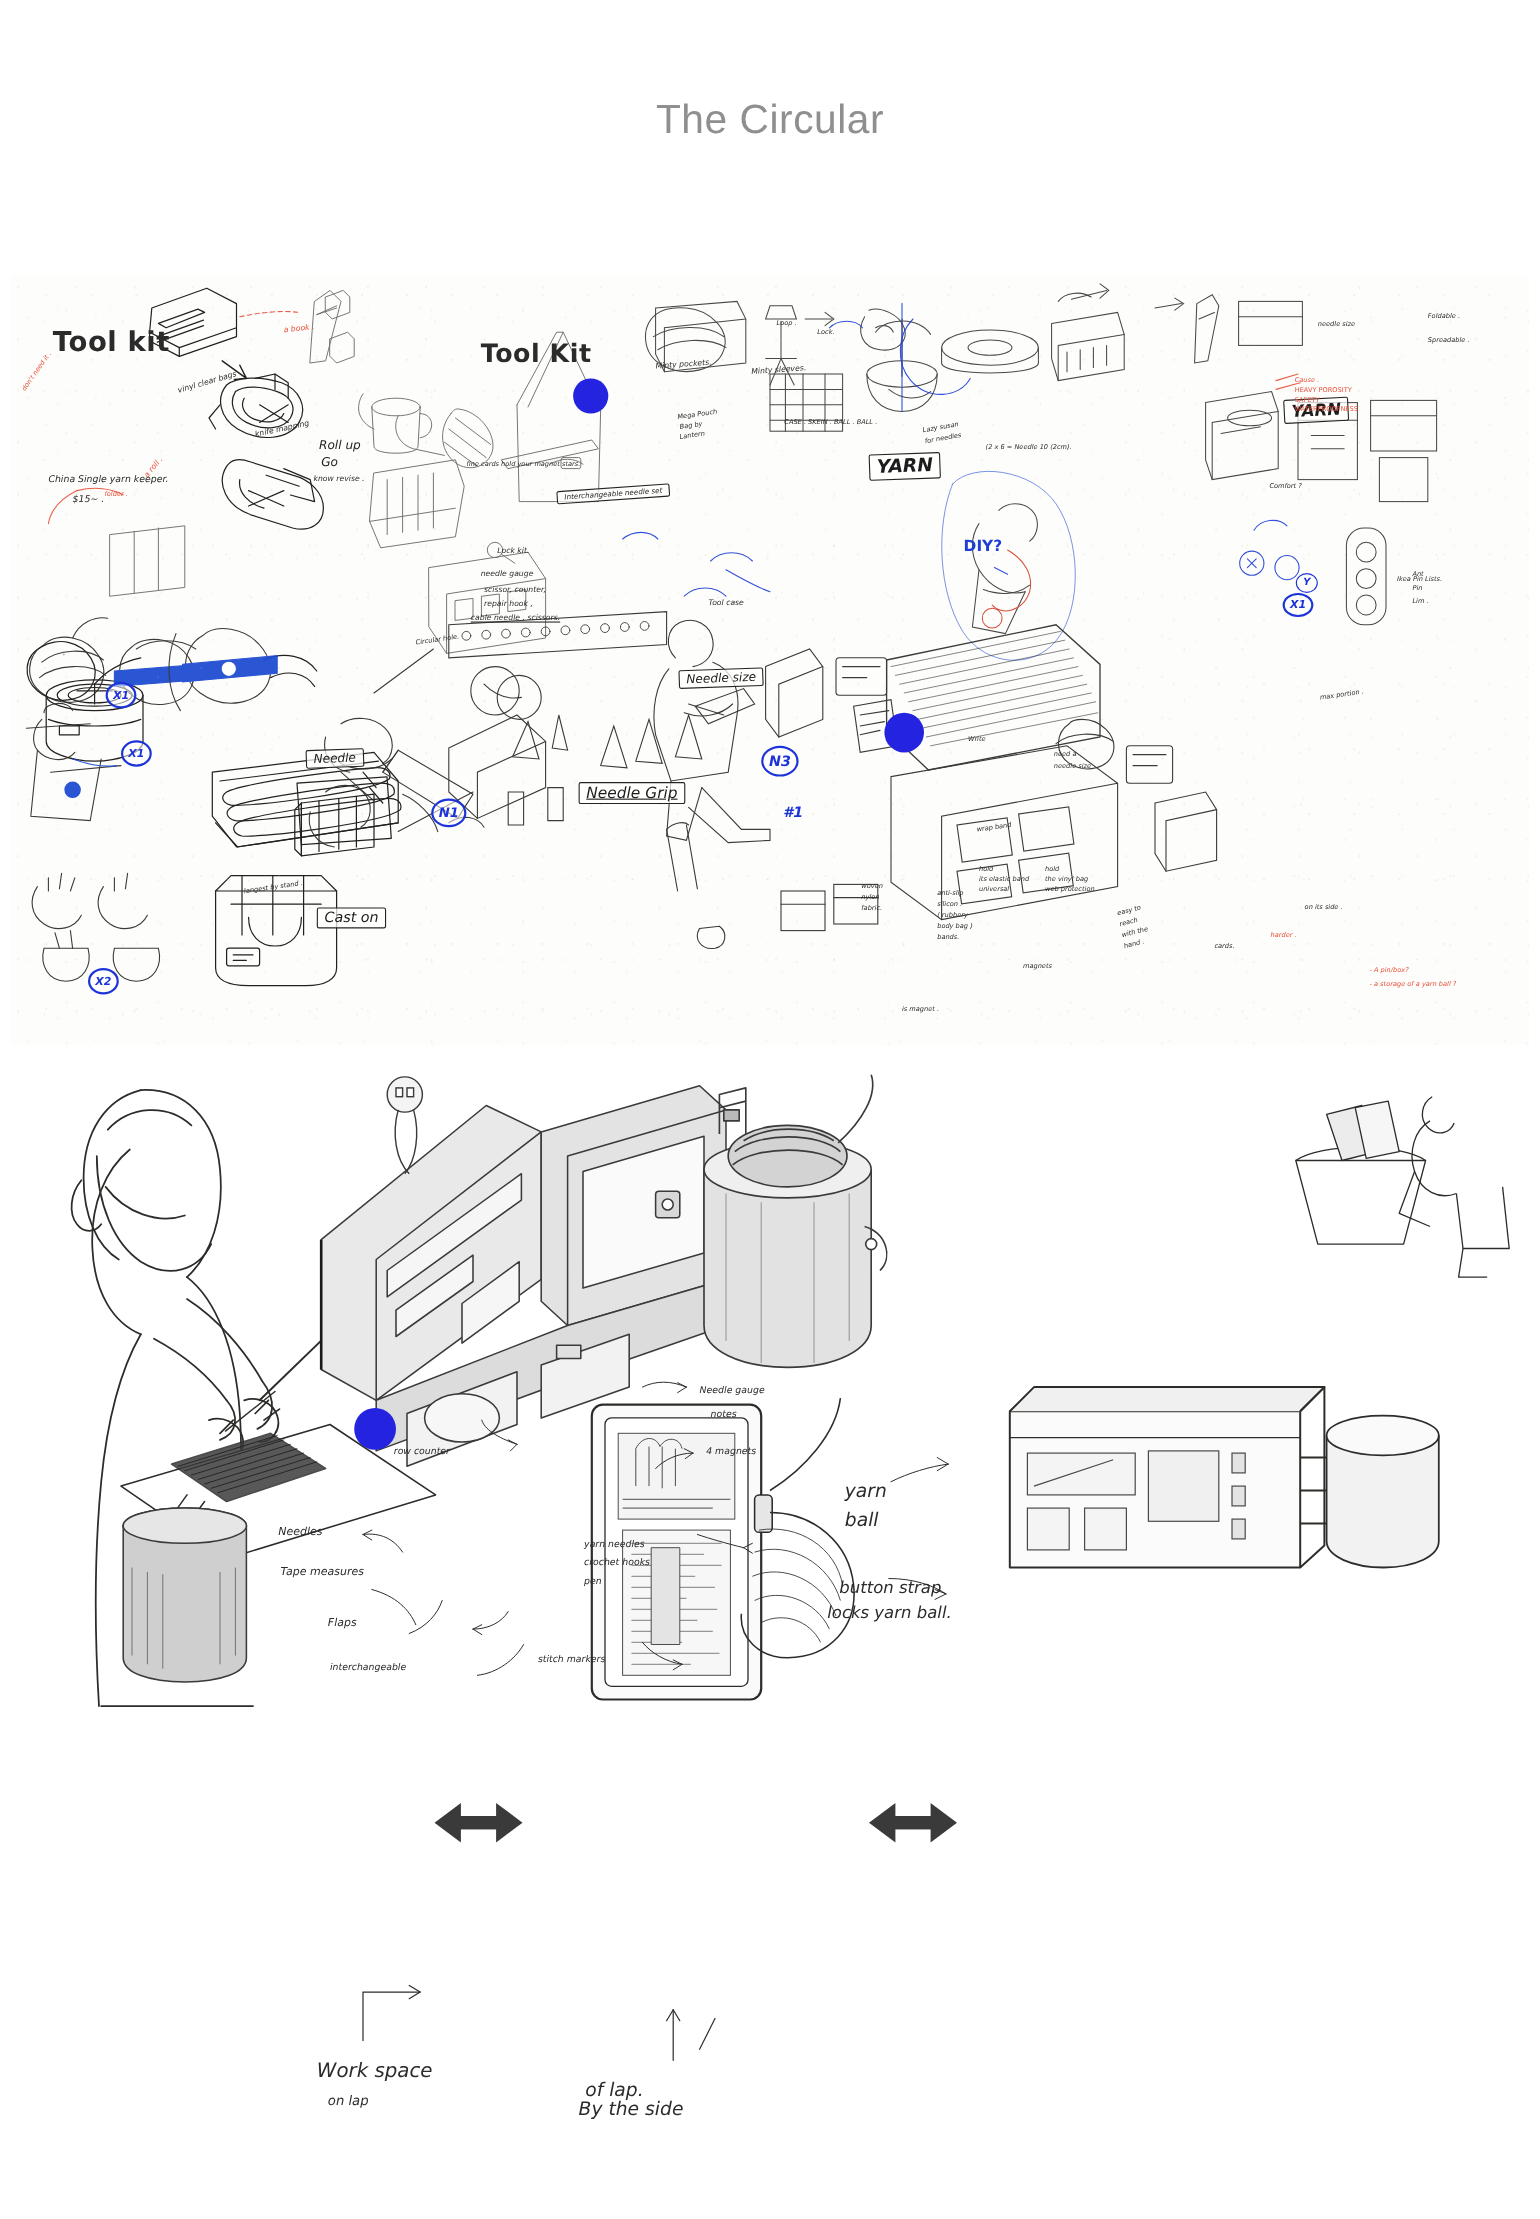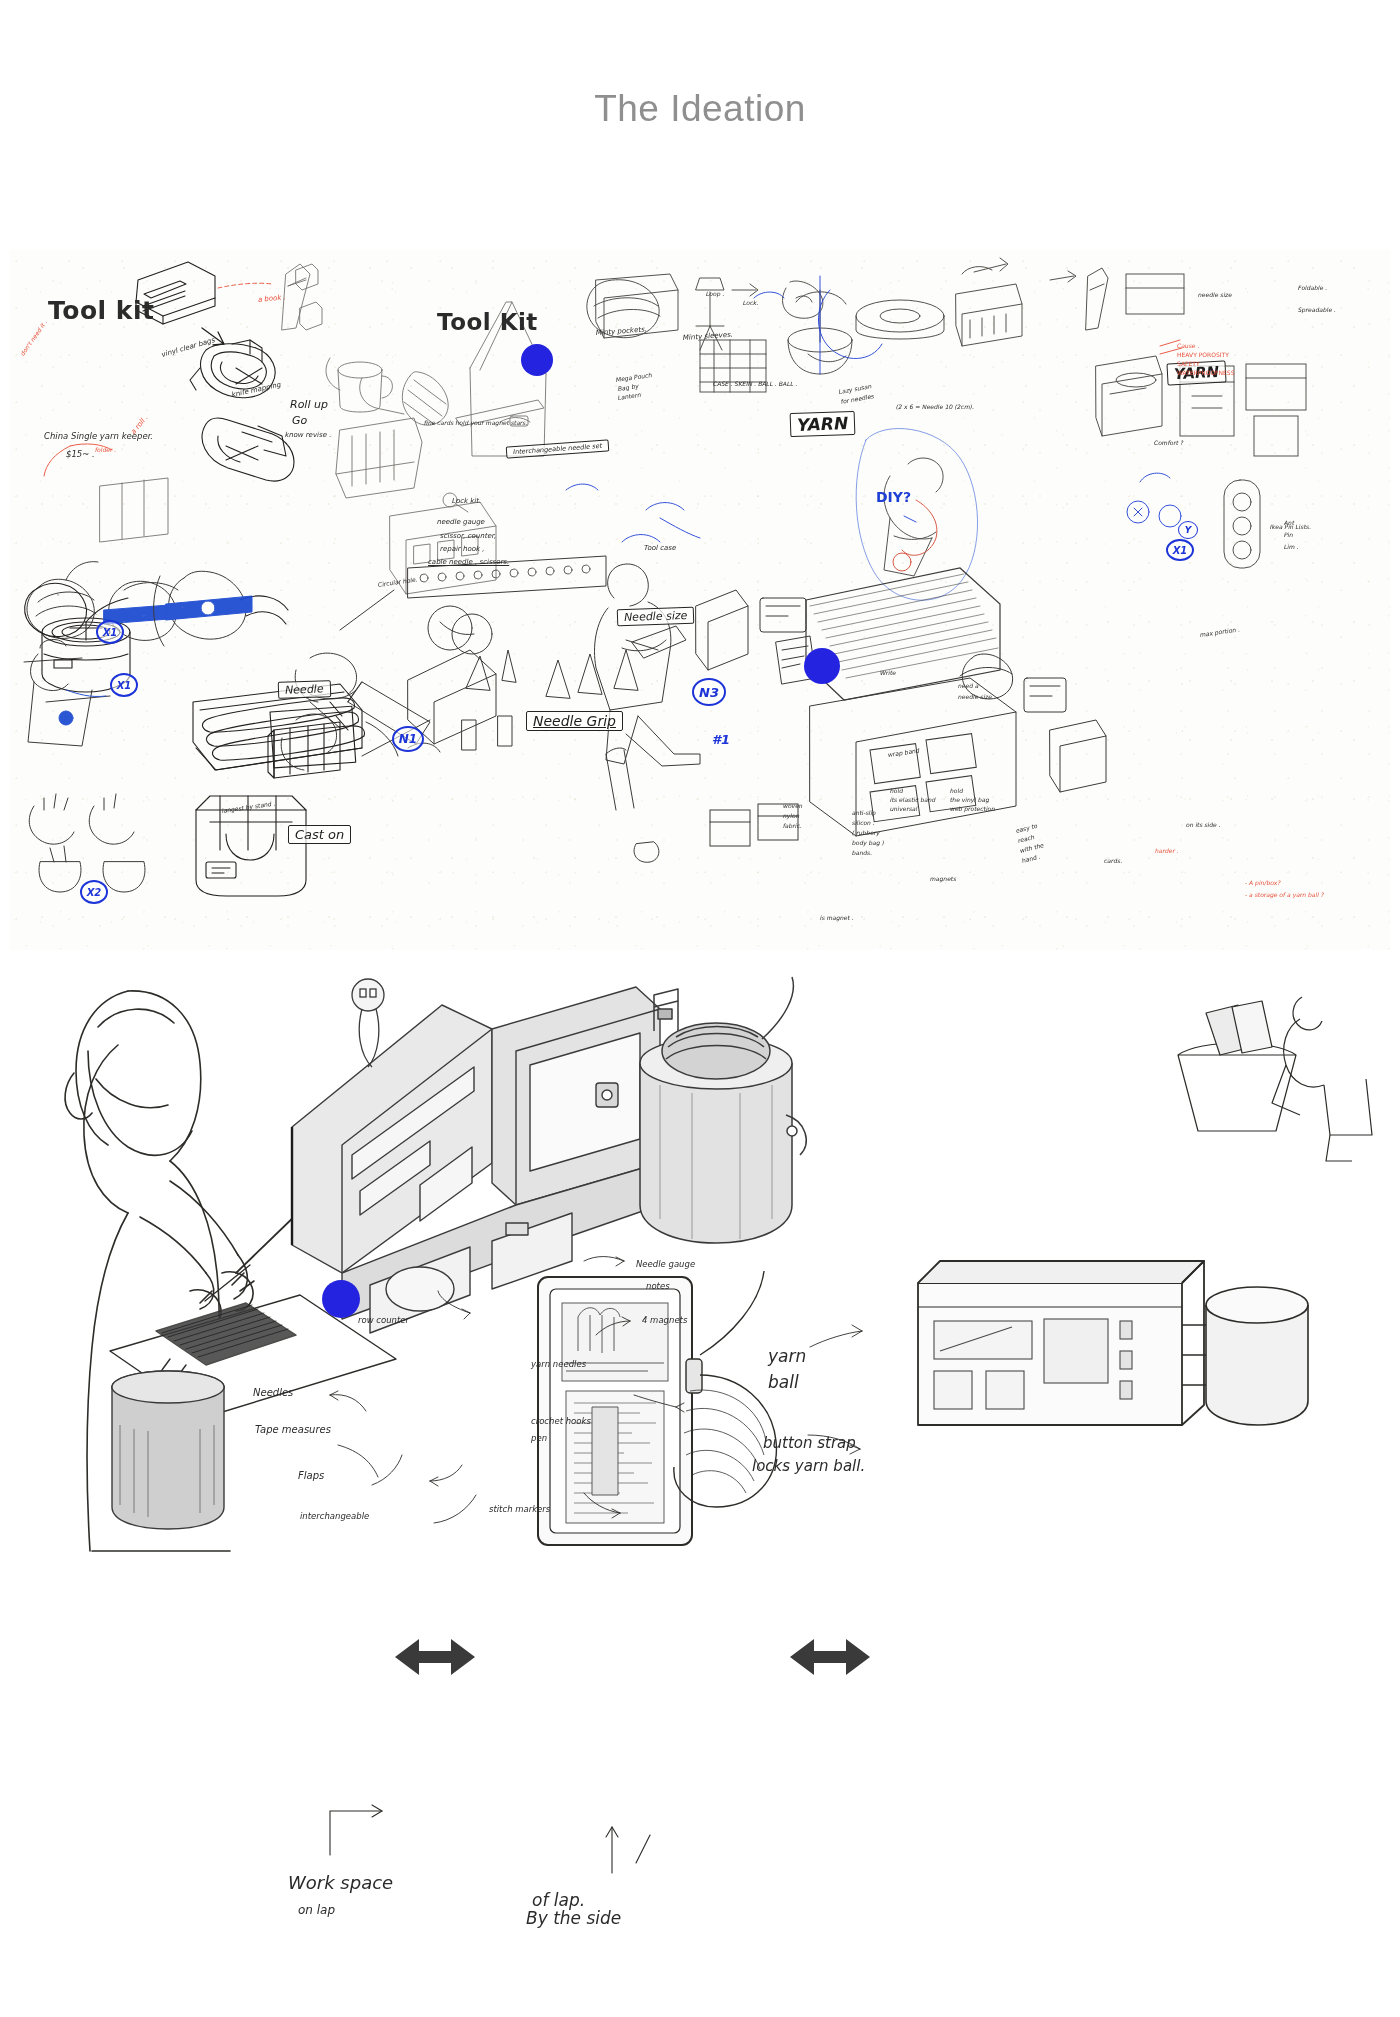--- a/index.html
+++ b/index.html
@@ -100,21 +100,21 @@
   }
 
   
   .bottomzone { position: absolute; left:0; top:955px; width:1400px; height:1062px; background:#fff; }
 </style>
 </head>
 <body>
 
 <div class="page">
 
-  <div class="title">The Ideation</div>
+  <div class="title">The Circular</div>
 
   <div class="sheet" style="left:10px; top:250px; width:1380px; height:700px;">
     <div class="grain"></div>
 
     <svg viewBox="0 0 1380 700" preserveAspectRatio="none">
       <defs>
         <g id="ink"></g>
       </defs>
       <g fill="none" stroke="#23211f" stroke-width="1.1" stroke-linecap="round" stroke-linejoin="round">
 
@@ -796,21 +796,21 @@
   </div>
 
   <div class="hw sm ital" style="left:358px; top:1316px;">row counter</div>
   <div class="hw sm ital" style="left:636px; top:1260px;">Needle gauge</div>
   <div class="hw sm ital" style="left:646px; top:1282px;">notes</div>
   <div class="hw sm ital" style="left:642px; top:1316px;">4 magnets</div>
   <div class="hw md ital" style="left:253px; top:1388px;">Needles</div>
   <div class="hw md ital" style="left:255px; top:1425px;">Tape measures</div>
   <div class="hw md ital" style="left:298px; top:1471px;">Flaps</div>
   <div class="hw sm ital" style="left:300px; top:1512px;">interchangeable</div>
-  <div class="hw sm ital" style="left:531px; top:1360px;">yarn needles</div>
+  <div class="hw sm ital" style="left:531px; top:1400px;">yarn needles</div>
   <div class="hw sm ital" style="left:531px; top:1417px;">crochet hooks</div>
   <div class="hw sm ital" style="left:531px; top:1434px;">pen</div>
   <div class="hw sm ital" style="left:489px; top:1505px;">stitch markers</div>
   <div class="hw lg ital" style="left:768px; top:1348px; font-size:17px;">yarn</div>
   <div class="hw lg ital" style="left:768px; top:1374px; font-size:17px;">ball</div>
   <div class="hw lg ital" style="left:763px; top:1436px; font-size:15px;">button strap</div>
   <div class="hw lg ital" style="left:752px; top:1459px; font-size:15px;">locks yarn ball.</div>
 
   <div class="hw ital" style="left:288px; top:1874px; font-size:18px;">Work space</div>
   <div class="hw ital" style="left:298px; top:1904px; font-size:12px;">on lap</div>

